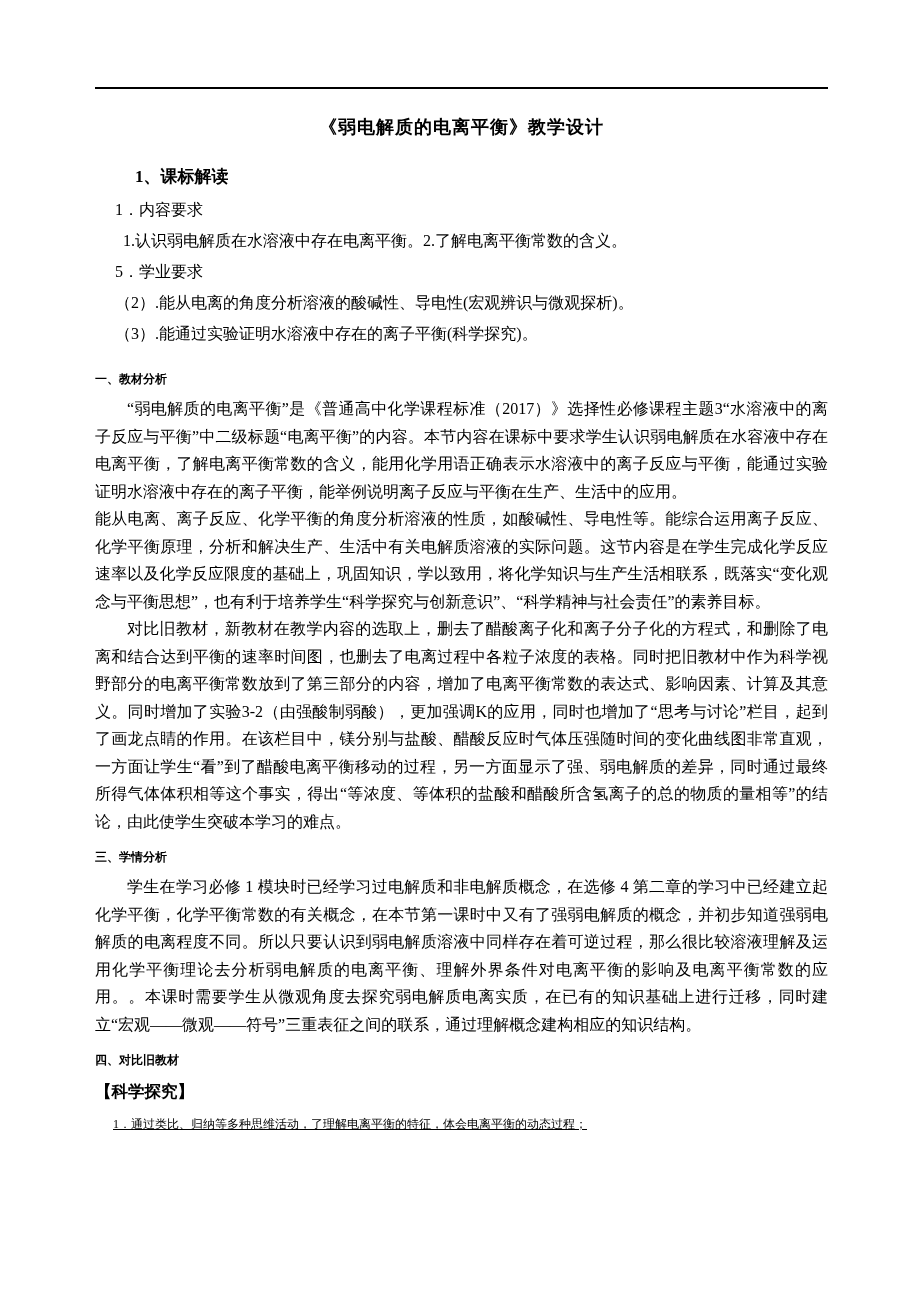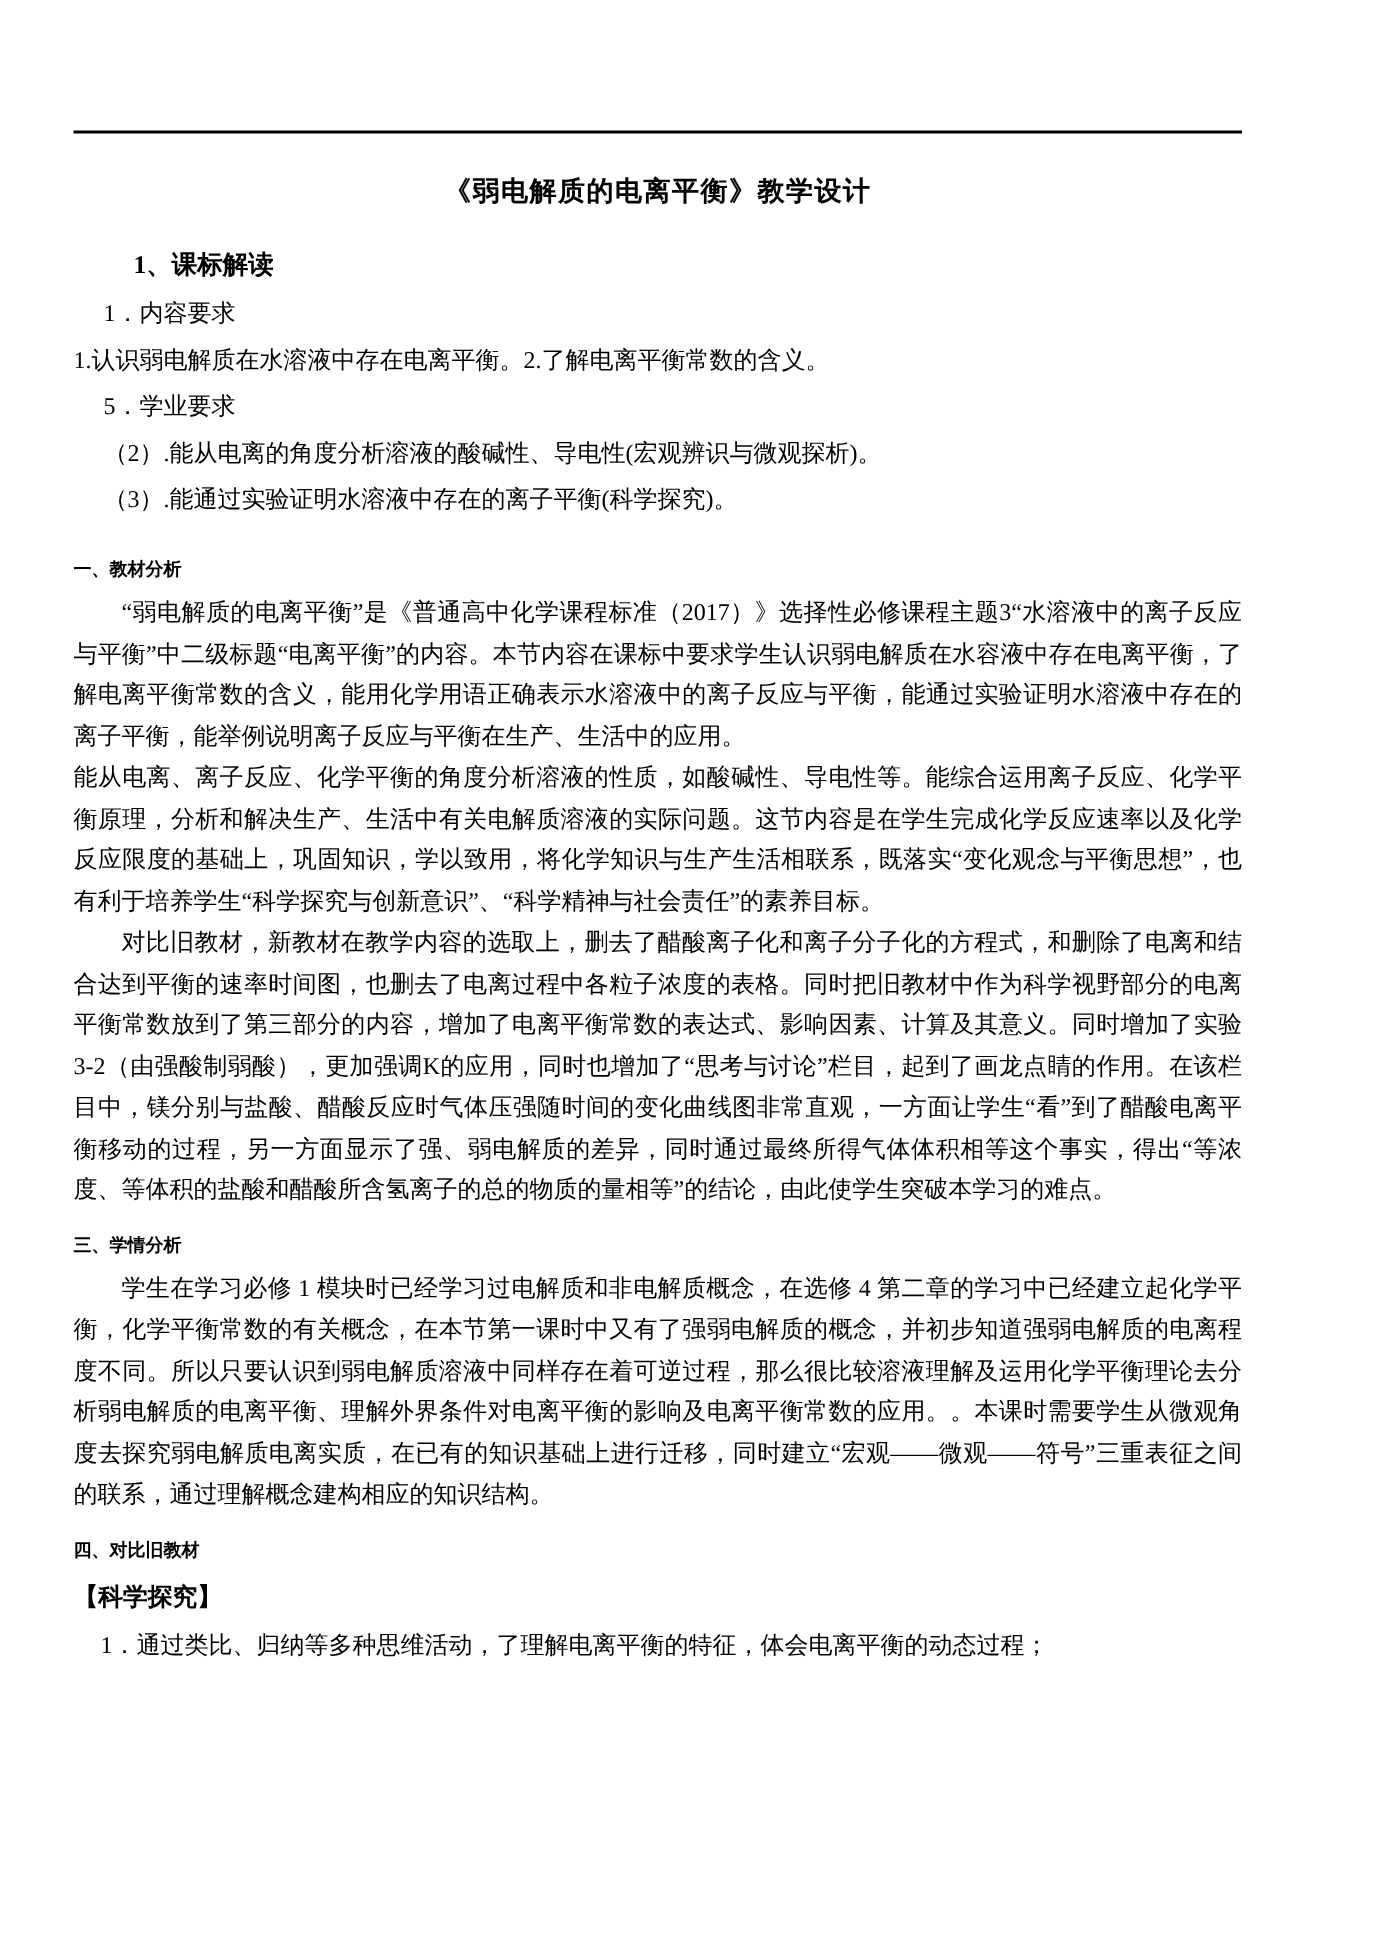--- a/index.html
+++ b/index.html
@@ -12,21 +12,21 @@
     height: 1302px;
     font-family: "Liberation Serif", "DejaVu Serif", serif;
     color: #000000;
     overflow: hidden;
   }
   .page {
     position: relative;
     width: 920px;
     height: 1302px;
     box-sizing: border-box;
-    padding: 87px 92px 0 49px;
+    padding: 87px 92px 0 95px;
     background: #ffffff;
   }
   .header-rule {
     height: 0;
     border-top: 2px solid #000000;
   }
   .doc-title {
     margin: 26px 0 0 0;
     text-align: center;
     font-size: 18px;
@@ -36,44 +36,45 @@
   .sub-heading {
     margin: 26px 0 0 40px;
     font-size: 17px;
     font-weight: bold;
   }
   .list-line {
     font-size: 16px;
     line-height: 18px;
     margin: 13px 0 0 0;
   }
-  .lvl0 { }
+  .lvl0 { margin-left: 28px; }
   .lvl1 { margin-left: 20px; }
   .main-heading {
     font-size: 12px;
     font-weight: bold;
     margin: 14px 0 7px 0;
   }
   .mt-lg { margin-top: 28px; }
   .para {
     font-size: 16px;
     line-height: 27.5px;
     text-align: justify;
     margin: 0;
   }
   .para.indent { text-indent: 32px; }
   .bold-label {
     font-size: 16.5px;
     font-weight: bold;
     margin: 12px 0 0 0;
   }
   .goal-line {
-    font-size: 16px;
+    font-size: 12px;
     line-height: 27px;
     margin: 8px 0 0 18px;
+    text-decoration: underline;
   }
 </style>
 </head>
 <body>
 
 <div class="page">
 
   <div class="header-rule"></div>
 
   <h1 class="doc-title">《弱电解质的电离平衡》教学设计</h1>

